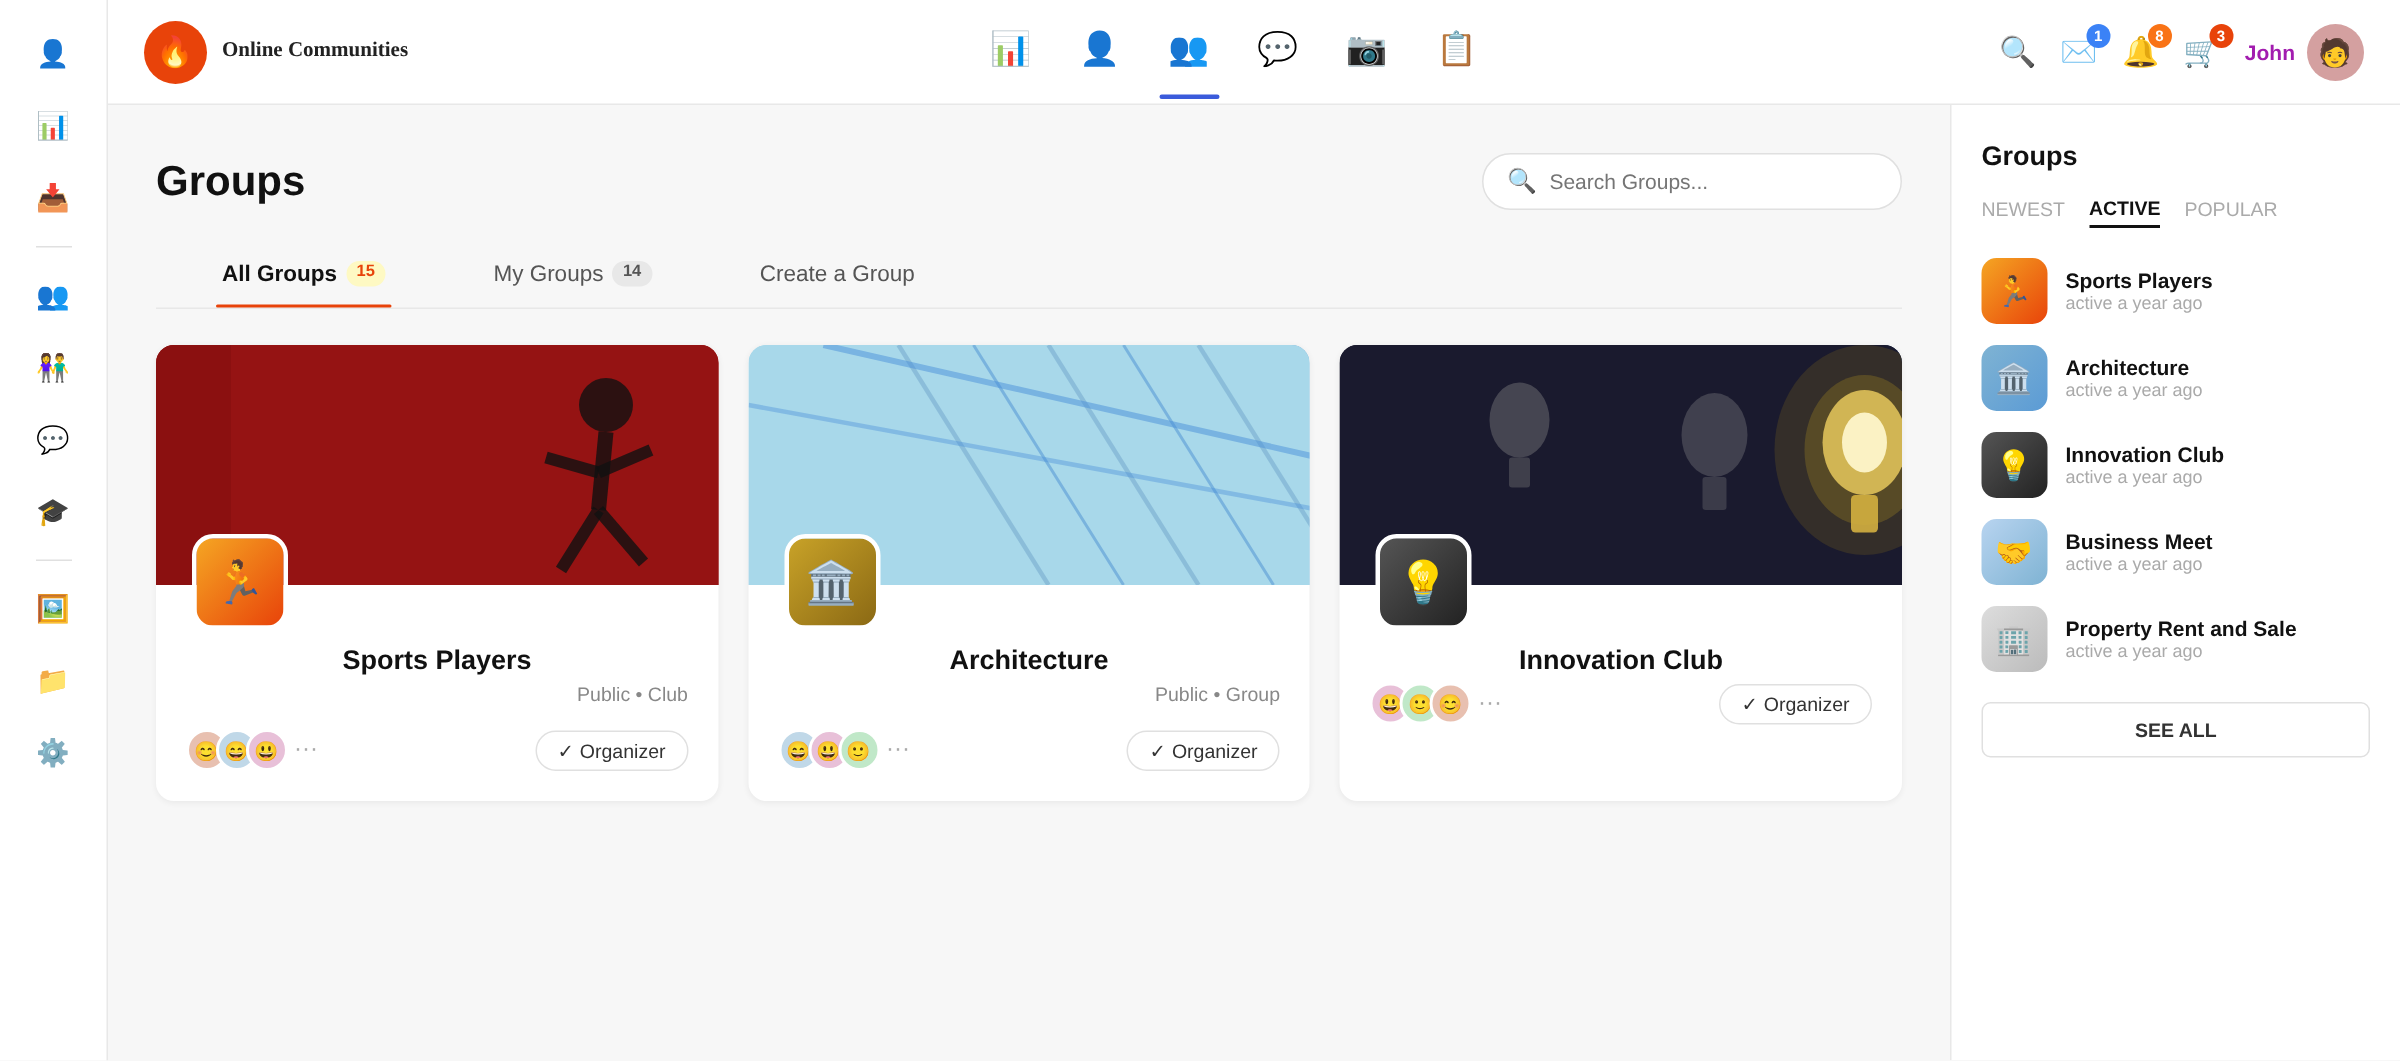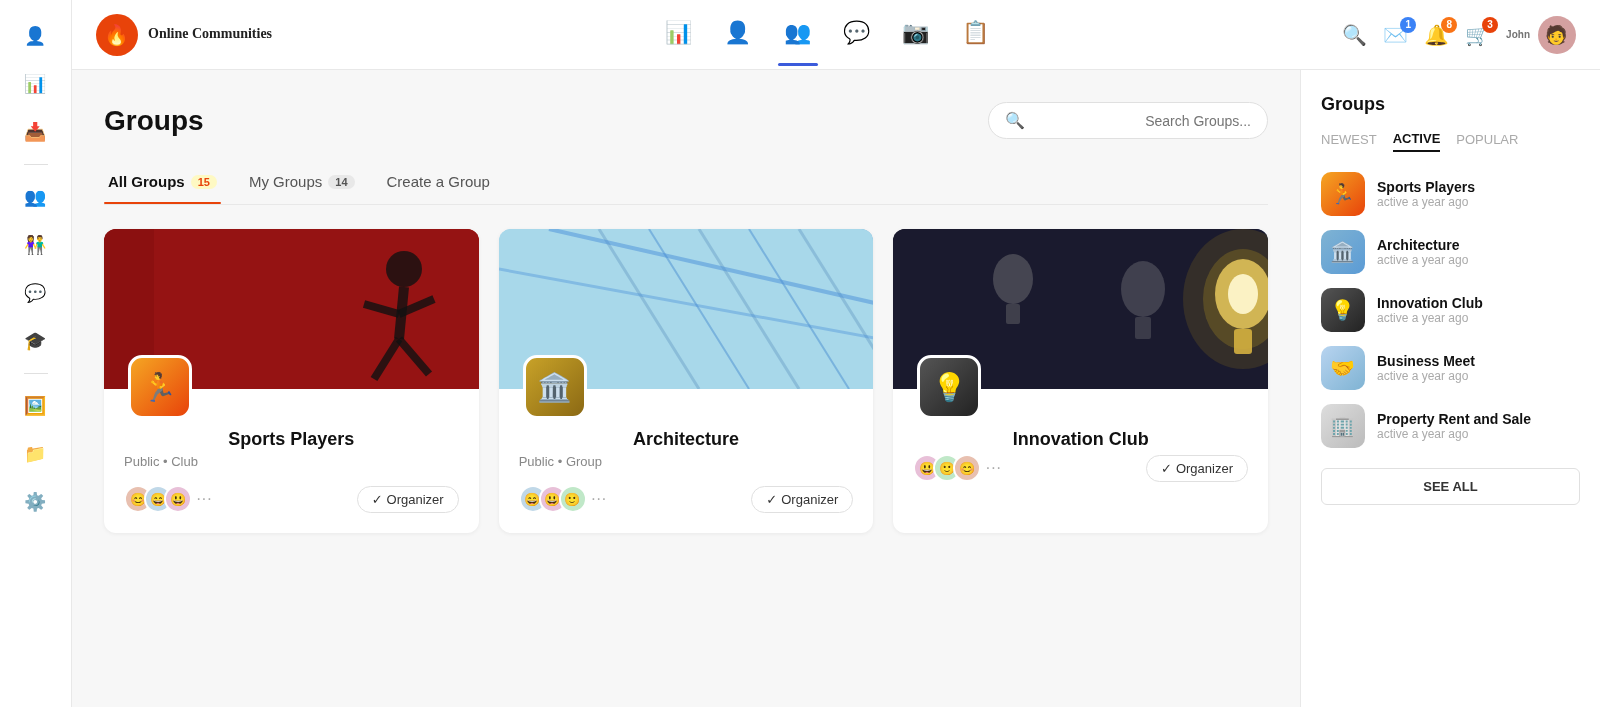--- a/index.html
+++ b/index.html
@@ -90,21 +90,21 @@
       font-size: 10px; font-weight: 700;
       width: 16px; height: 16px; border-radius: 50%;
       display: flex; align-items: center; justify-content: center;
     }
     .badge.blue { background: #3b82f6; }
     .badge.orange { background: #f97316; }
     .badge.red { background: #e8430a; }
     .user-area {
       display: flex; align-items: center; gap: 8px; cursor: pointer;
     }
-    .user-name { font-size: 10px; font-weight: 600; color: #737373; }
+    .user-name { font-size: 14px; font-weight: 600; color: #a21caf; }
     .user-avatar {
       width: 38px; height: 38px; border-radius: 50%;
       background: #d4a0a0;
       overflow: hidden;
       display: flex; align-items: center; justify-content: center;
       font-size: 18px;
     }
 
     
     .content-area {
@@ -124,34 +124,34 @@
     .page-header {
       display: flex; align-items: center; justify-content: space-between; margin-bottom: 24px;
     }
     .page-title { font-size: 28px; font-weight: 700; color: #111; }
     .search-box {
       display: flex; align-items: center;
       background: #fff; border: 1px solid #e0e0e0; border-radius: 24px;
       padding: 8px 16px; gap: 8px; width: 280px;
     }
     .search-box input {
-      border: none; outline: none; font-size: 14px; color: #555; background: transparent; width: 100%; text-align: right;
+      border: none; outline: none; font-size: 14px; color: #555; background: transparent; width: 100%;
     }
     .search-icon-inner { color: #aaa; font-size: 16px; }
 
     .tabs-row {
       display: flex; align-items: center; gap: 8px; margin-bottom: 24px;
       border-bottom: 1px solid #e8e8e8;
       padding-bottom: 0;
     }
     .tab-item {
-      display: flex; align-items: center; gap: 6px;
+      display: flex; gap: 6px;
       padding: 10px 4px 14px 4px;
       cursor: pointer; font-size: 15px; color: #555; margin-right: 16px;
-      position: relative; white-space: nowrap;
+      position: relative; white-space: nowrap; margin-left: 40px;
     }
     .tab-item.active { color: #111; font-weight: 600; }
     .tab-item.active::after {
       content: '';
       position: absolute; bottom: 0; left: 0; right: 0;
       height: 2px; background: #e8430a; border-radius: 2px;
     }
     .tab-badge {
       background: #e8e8e8; color: #555; font-size: 11px; font-weight: 600;
       padding: 1px 7px; border-radius: 10px;
@@ -197,21 +197,21 @@
       width: 64px; height: 64px; border-radius: 14px;
       border: 3px solid #fff;
       overflow: hidden; background: #fff;
       display: flex; align-items: center; justify-content: center;
       font-size: 28px;
     }
     .card-body {
       padding: 40px 20px 16px 20px;
     }
     .card-title { font-size: 18px; font-weight: 700; color: #111; text-align: center; margin-bottom: 4px; }
-    .card-meta { font-size: 13px; color: #888; text-align: left; margin-bottom: 16px; }
+    .card-meta { font-size: 13px; color: #888; text-align: right; margin-bottom: 16px; }
     .card-footer {
       display: flex; align-items: center; justify-content: space-between;
       padding: 0 0 4px 0;
     }
     .member-avatars {
       display: flex; align-items: center;
     }
     .member-av {
       width: 28px; height: 28px; border-radius: 50%; border: 2px solid #fff;
       margin-left: -8px; overflow: hidden; background: #ccc;

